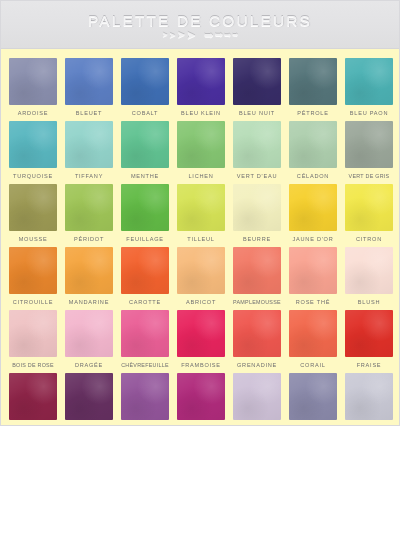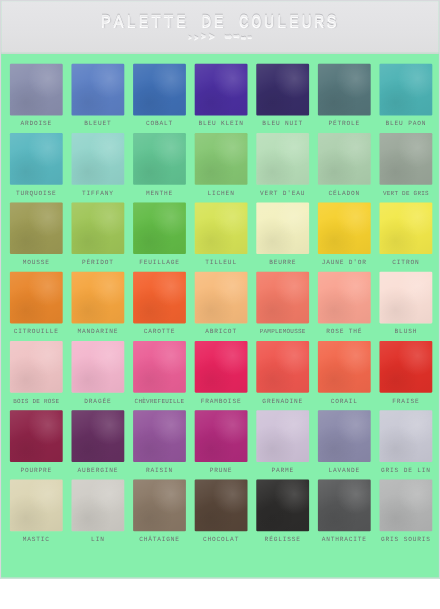--- a/index.html
+++ b/index.html
@@ -2,26 +2,25 @@
 <html><head>
 <meta charset="utf-8">
 <style>
   html,body{margin:0;padding:0;}
   body{
     width:400px;height:554px;overflow:hidden;
     background:#ffffff;
     font-family:"Liberation Sans","DejaVu Sans",sans-serif;
   }
   .page{
-    position:relative;width:400px;height:526px;
+    position:relative;width:400px;height:426px;
     box-sizing:border-box;
     border:1px solid #d8d8dc;
-    background:#86efac;
+    background:#fef9c3;
     overflow:hidden;
-    font-family:Liberation Mono, monospace;
   }
   
   .header{
     position:relative;
     height:47px;
     background:linear-gradient(180deg,#e6e6e8 0%,#e2e2e4 55%,#dededf 100%);
     border-bottom:1px solid #d5d5d8;
     display:flex;
     flex-direction:column;
     align-items:center;

